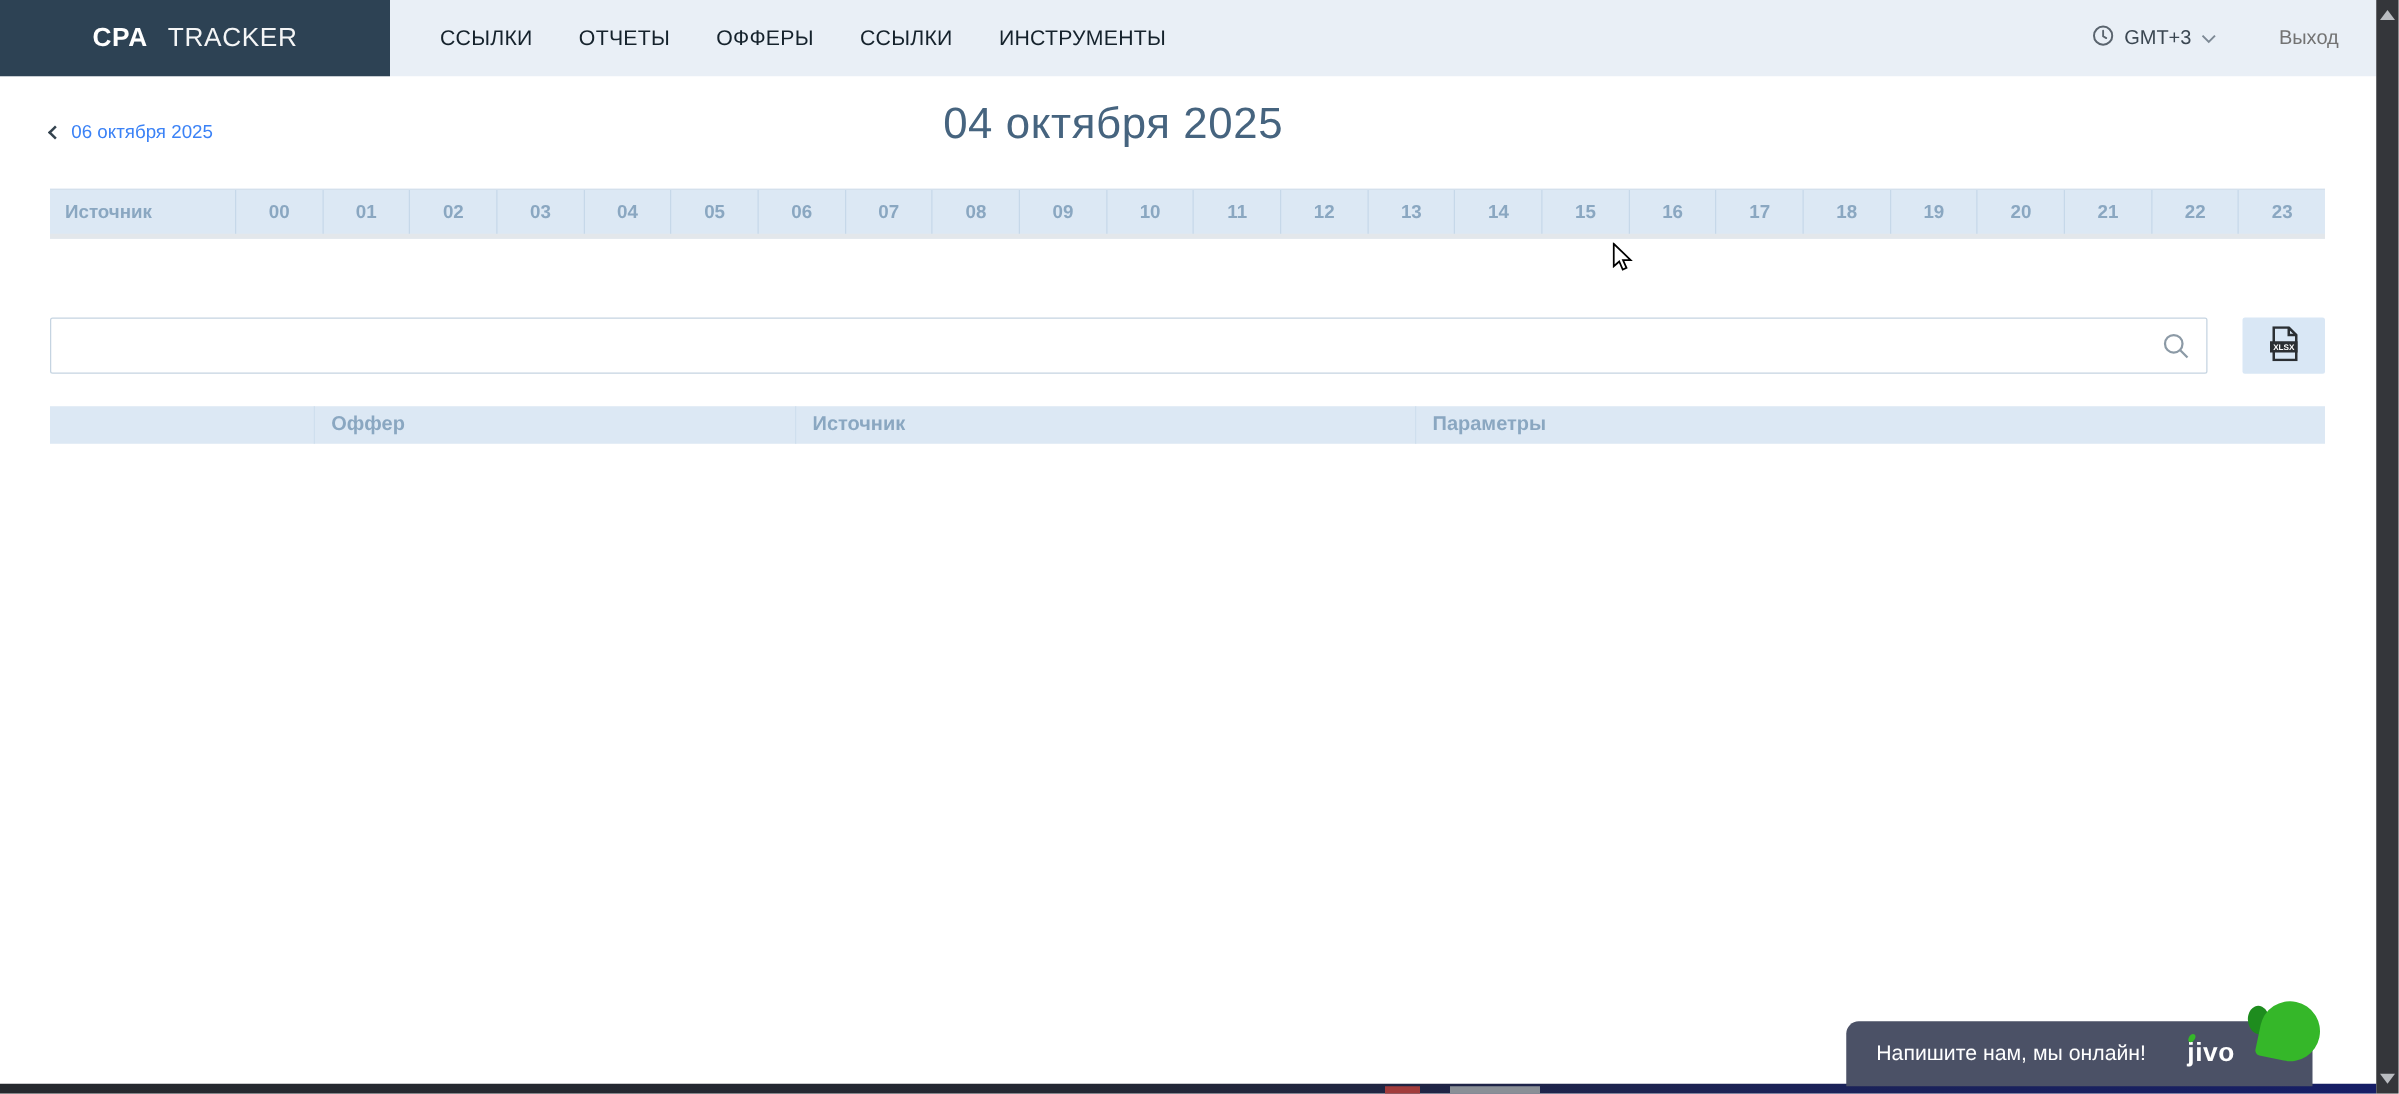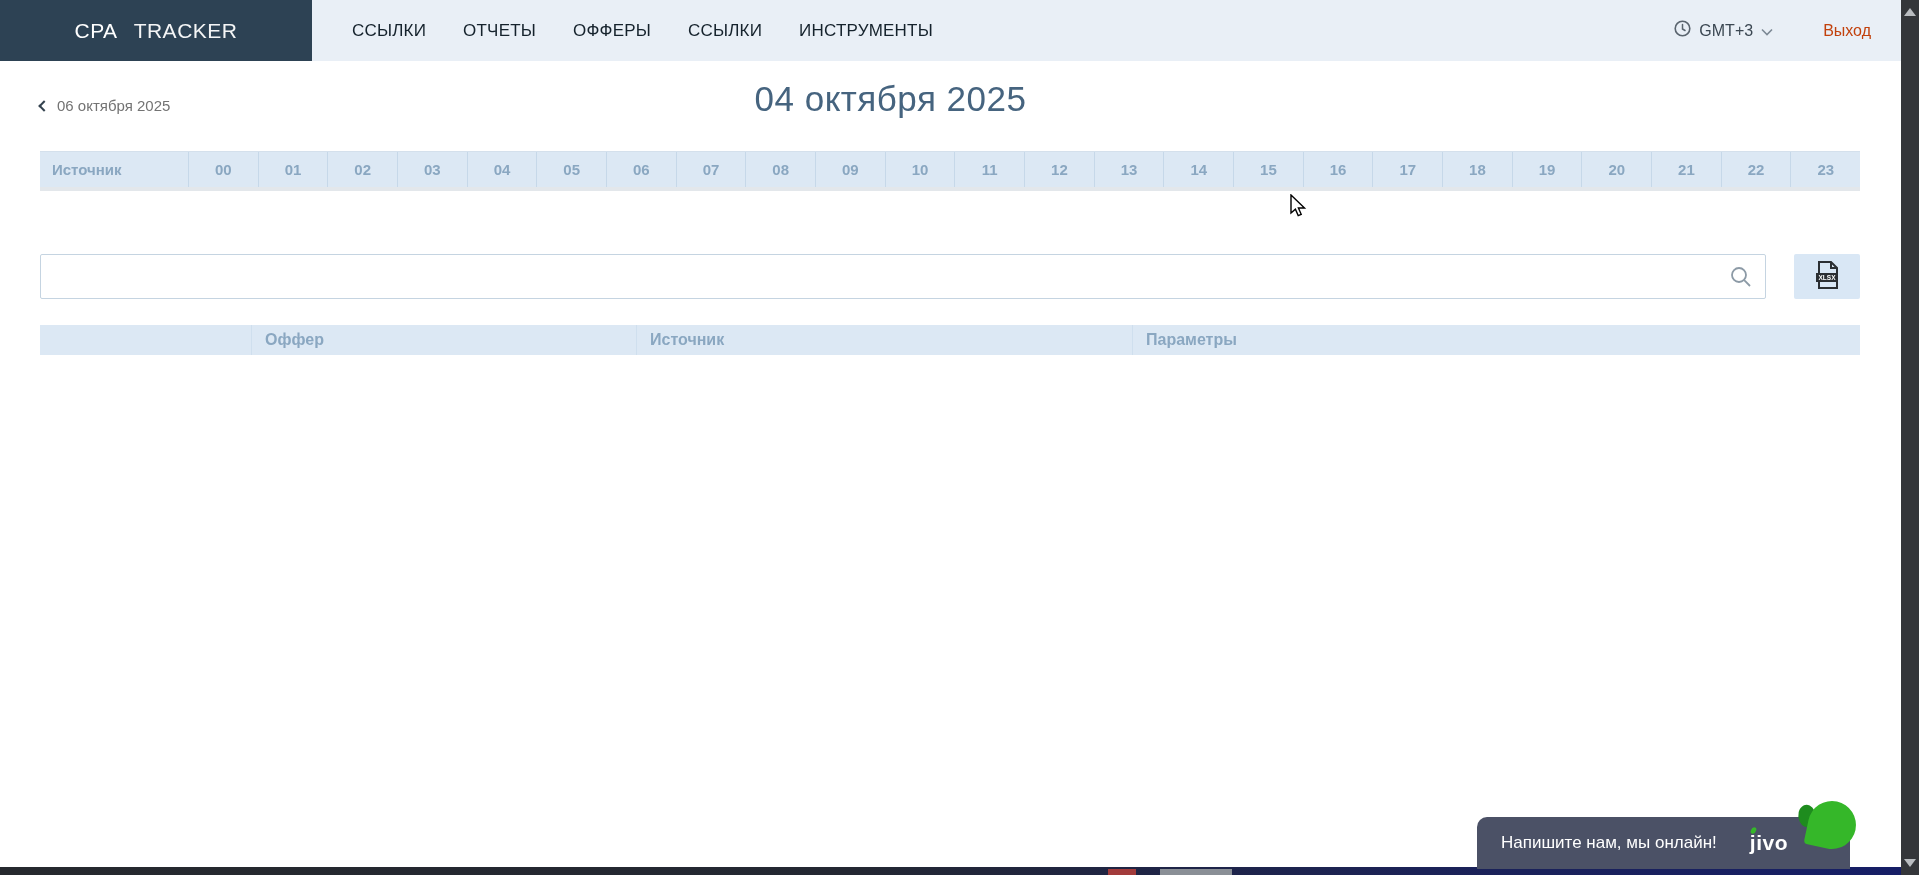--- a/index.html
+++ b/index.html
@@ -14,43 +14,43 @@
   .navbar {
     position:absolute; top:0; left:0; width:1901px; height:61px;
     background:#e9eff6;
     display:flex; align-items:stretch;
   }
   .brand {
     width:312px; background:#2d4254; color:#fff;
     display:flex; align-items:center; justify-content:center;
     font-size:21px; letter-spacing:0.5px;
   }
-  .brand b { font-weight:400; margin-right:16px; }
+  .brand b { font-weight:700; margin-right:16px; }
   .brand span.light { font-weight:400; opacity:0.95; }
   .nav-menu { display:flex; align-items:center; gap:37px; margin-left:40px; }
   .nav-item {
     font-size:17px; color:#15222c; cursor:pointer; letter-spacing:0.2px;
     white-space:nowrap;
   }
   .nav-right {
     margin-left:auto; display:flex; align-items:center; gap:14px;
     padding-right:30px; color:#3b4752; font-size:16px;
   }
   .tz-group { display:flex; align-items:center; gap:8px; cursor:pointer; }
-  .logout { margin-left:36px; cursor:pointer; color:#c2410c; }
+  .logout { margin-left:36px; cursor:pointer; color:#737373; }
 
   
   .content { position:absolute; top:61px; left:0; width:1901px; }
   .wrap { padding:0 41px 0 40px; }
 
   .date-row { position:relative; height:72px; margin-top:18px; }
   .prev-day {
     position:absolute; left:40px; top:18px;
     display:flex; align-items:center; gap:9px;
-    font-size:15px; color:#737373; cursor:pointer;
+    font-size:15px; color:#3b82f6; cursor:pointer;
   }
   .prev-chevron { width:8px; height:8px; border-left:2px solid #33424e; border-bottom:2px solid #33424e; transform:rotate(45deg); }
   .page-title {
     position:absolute; left:0; right:120px; top:0; text-align:center;
     font-size:35px; font-weight:400; color:#46647f; letter-spacing:0.5px;
   }
 
   
   .hours-table {
     display:flex; height:40px;

